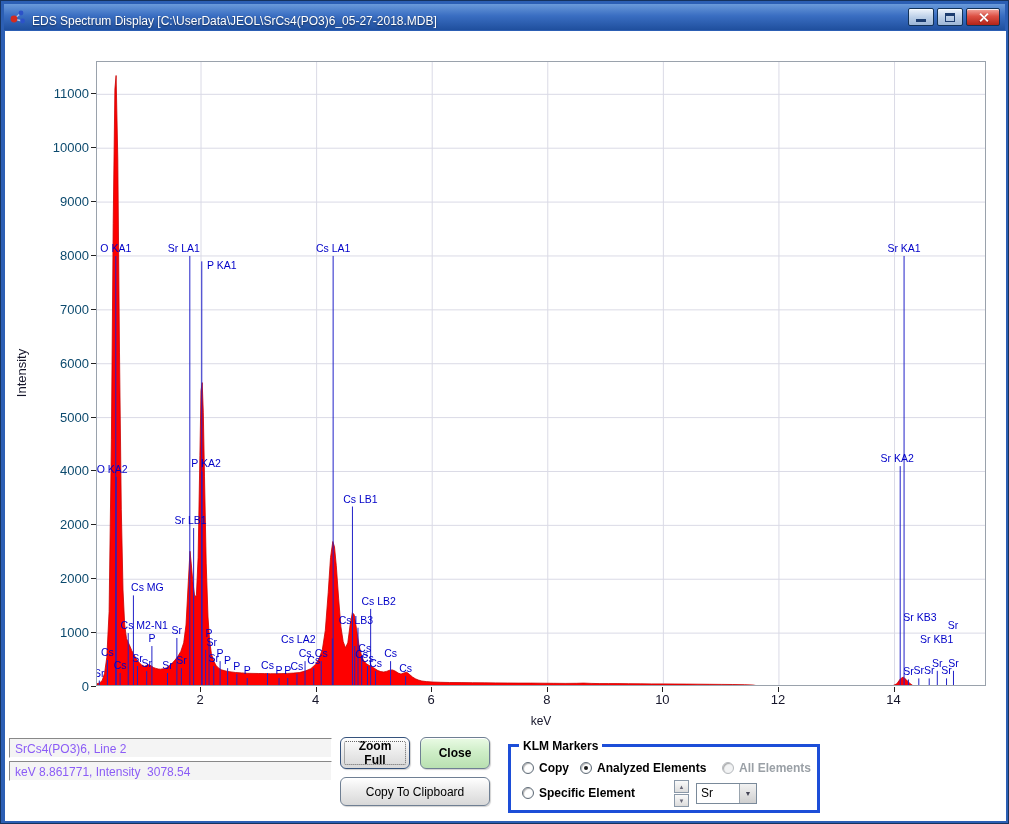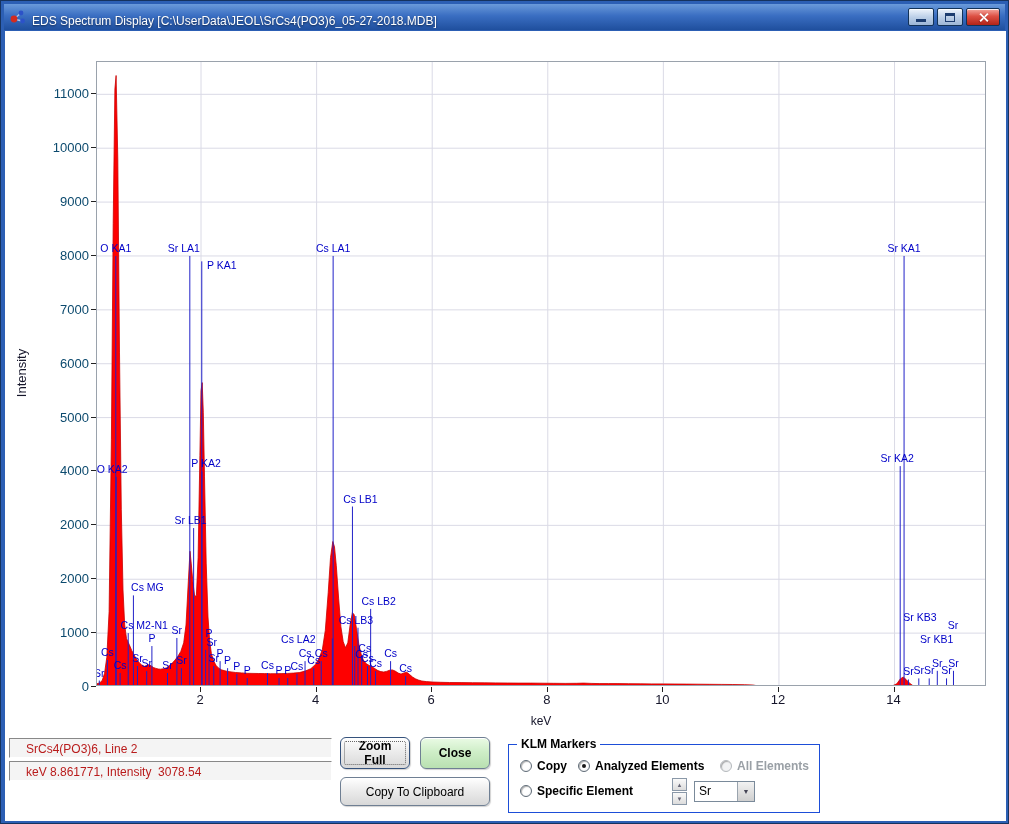--- a/index.html
+++ b/index.html
@@ -31,32 +31,32 @@
   .mlabel{position:absolute;transform:translateX(-50%);font-size:10.5px;color:#0000c8;white-space:nowrap;line-height:12px;}
 
   .tick-y{position:absolute;left:0;width:84px;text-align:right;font-size:13px;color:#0c4a6e;}
   .tickmark-y{position:absolute;left:86px;width:5px;height:1px;background:#222;}
   .tick-x{position:absolute;top:661px;width:34px;text-align:center;font-size:13px;color:#15152a;}
   .tickmark-x{position:absolute;top:656px;width:1px;height:5px;background:#222;}
   .ylabel{position:absolute;left:16px;top:342px;transform:translate(-50%,-50%) rotate(-90deg);font-size:13px;color:#15152a;white-space:nowrap;}
   .xlabel{position:absolute;left:536px;top:683px;transform:translateX(-50%);font-size:12px;color:#15152a;}
 
   .statusbox{position:absolute;height:20px;background:#f4f4f4;border-top:1px solid #888;border-left:1px solid #888;
-    border-bottom:1px solid #fff;border-right:1px solid #fff;font-size:12px;padding:3px 16px;white-space:pre;color:#b91c1c;overflow:hidden;}
+    border-bottom:1px solid #fff;border-right:1px solid #fff;font-size:12px;padding:3px 5px;white-space:pre;color:#8b5cf6;overflow:hidden;}
   #status1{left:4px;top:707px;width:323px;}
   #status2{left:4px;top:730px;width:323px;}
 
   .btn3d{position:absolute;font-family:"Liberation Sans",sans-serif;font-size:12px;color:#000;
     background:linear-gradient(#ffffff,#ececec 45%,#d8d8d8);border:1px solid #6f7f93;border-radius:6px;
     box-shadow:inset 0 1px 0 #fff,1px 1px 1px rgba(0,0,0,.18);cursor:default;}
   #btn-zoom{left:335px;top:706px;width:70px;height:32px;font-weight:bold;border:1px solid #35527c;outline:1px dotted #666;outline-offset:-5px;}
   #btn-close{left:415px;top:706px;width:70px;height:32px;font-weight:bold;background:linear-gradient(#eafbe5,#cfeec8 45%,#b9e0b1);}
   #btn-copy{left:335px;top:746px;width:150px;height:29px;}
 
-  .groupbox{position:absolute;left:503px;top:713px;width:312px;height:69px;border:1px solid #1d4ed8;box-shadow:inset 1px 1px 0 #fff;}
+  .groupbox{position:absolute;left:503px;top:713px;width:312px;height:69px;border:3px solid #1d4ed8;box-shadow:inset 1px 1px 0 #fff;}
   .legend{position:absolute;top:-8px;left:8px;background:#fff;padding:0 4px;font-size:12px;font-weight:bold;color:#000;}
   .radio{position:absolute;display:flex;align-items:center;gap:5px;font-size:12px;font-weight:bold;color:#000;cursor:default;white-space:nowrap;}
   .rb{width:12px;height:12px;border-radius:50%;border:1px solid #5f6b77;background:radial-gradient(circle at 35% 35%,#fff 55%,#dfe3e7);box-shadow:inset 1px 1px 1px rgba(0,0,0,.3);position:relative;flex:none;}
   .radio.checked .rb::after{content:"";position:absolute;left:3px;top:3px;width:4px;height:4px;border-radius:50%;background:#1a1a1a;}
   .radio.disabled{color:#9aa0a6;}
   .radio.disabled .rb{border-color:#b5b9bd;background:#f2f3f4;}
   #opt-none{left:11px;top:14px;}
   #opt-analyzed{left:69px;top:14px;}
   #opt-all{left:211px;top:14px;}
   #opt-specific{left:11px;top:39px;}

